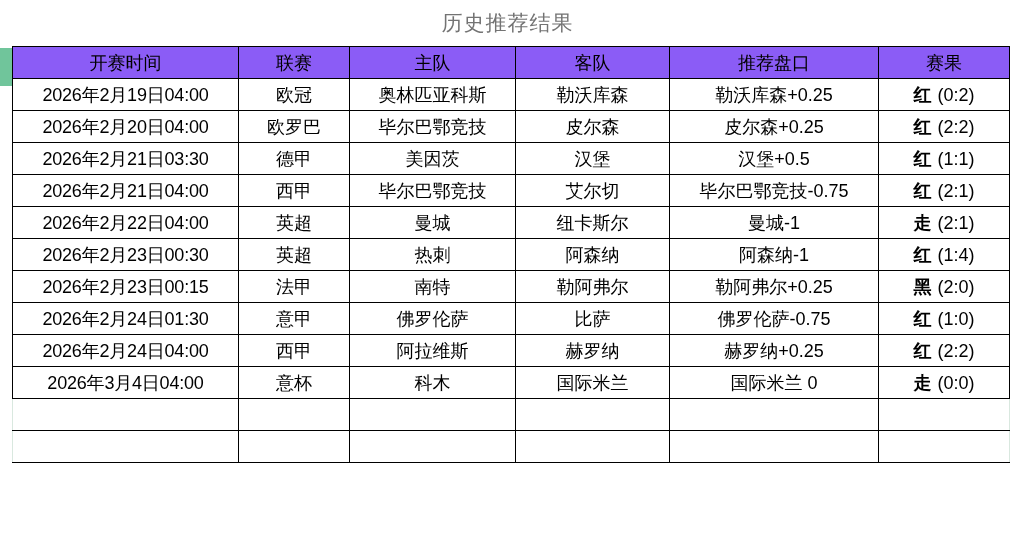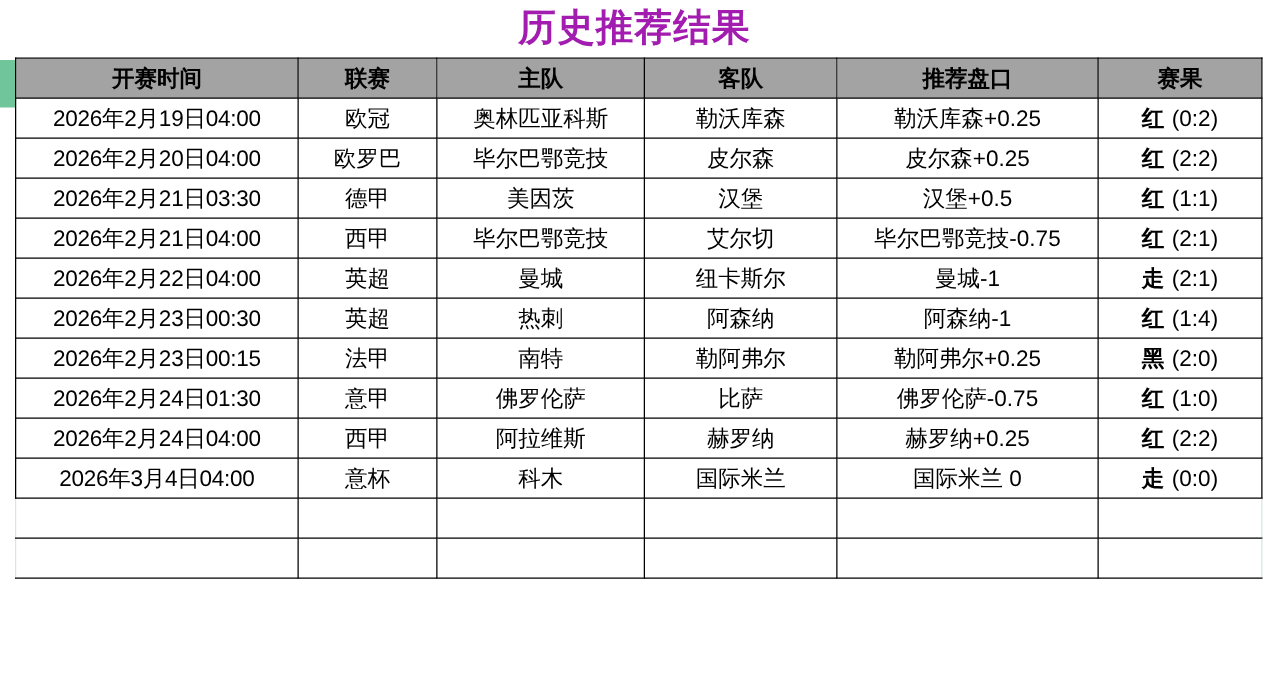--- a/index.html
+++ b/index.html
@@ -14,23 +14,23 @@
     overflow: hidden;
   }
   .page {
     position: relative;
     width: 1015px;
     height: 539px;
     box-sizing: border-box;
   }
   .title {
     text-align: center;
-    font-size: 30px;
-    font-weight: bold;
-    color: #a21caf;
+    font-size: 21px;
+    font-weight: normal;
+    color: #737373;
     letter-spacing: 1px;
     padding-top: 6px;
     padding-bottom: 6px;
     line-height: 34px;
   }
   .table-wrap {
     padding: 0 12px;
     box-sizing: border-box;
   }
   table.sheet {
@@ -43,22 +43,22 @@
     padding: 0;
     height: 31px;
     font-size: 18px;
     color: #000000;
     text-align: center;
     vertical-align: middle;
     white-space: nowrap;
     overflow: hidden;
   }
   thead th {
-    background: #a3a3a3;
-    font-weight: bold;
+    background: #8b5cf6;
+    font-weight: normal;
     font-size: 19px;
     height: 36px;
     color: #000000;
   }
   
   .c-time  { width: 225px; }
   .c-league{ width: 110px; }
   .c-home  { width: 165px; }
   .c-away  { width: 153px; }
   .c-pick  { width: 208px; }

